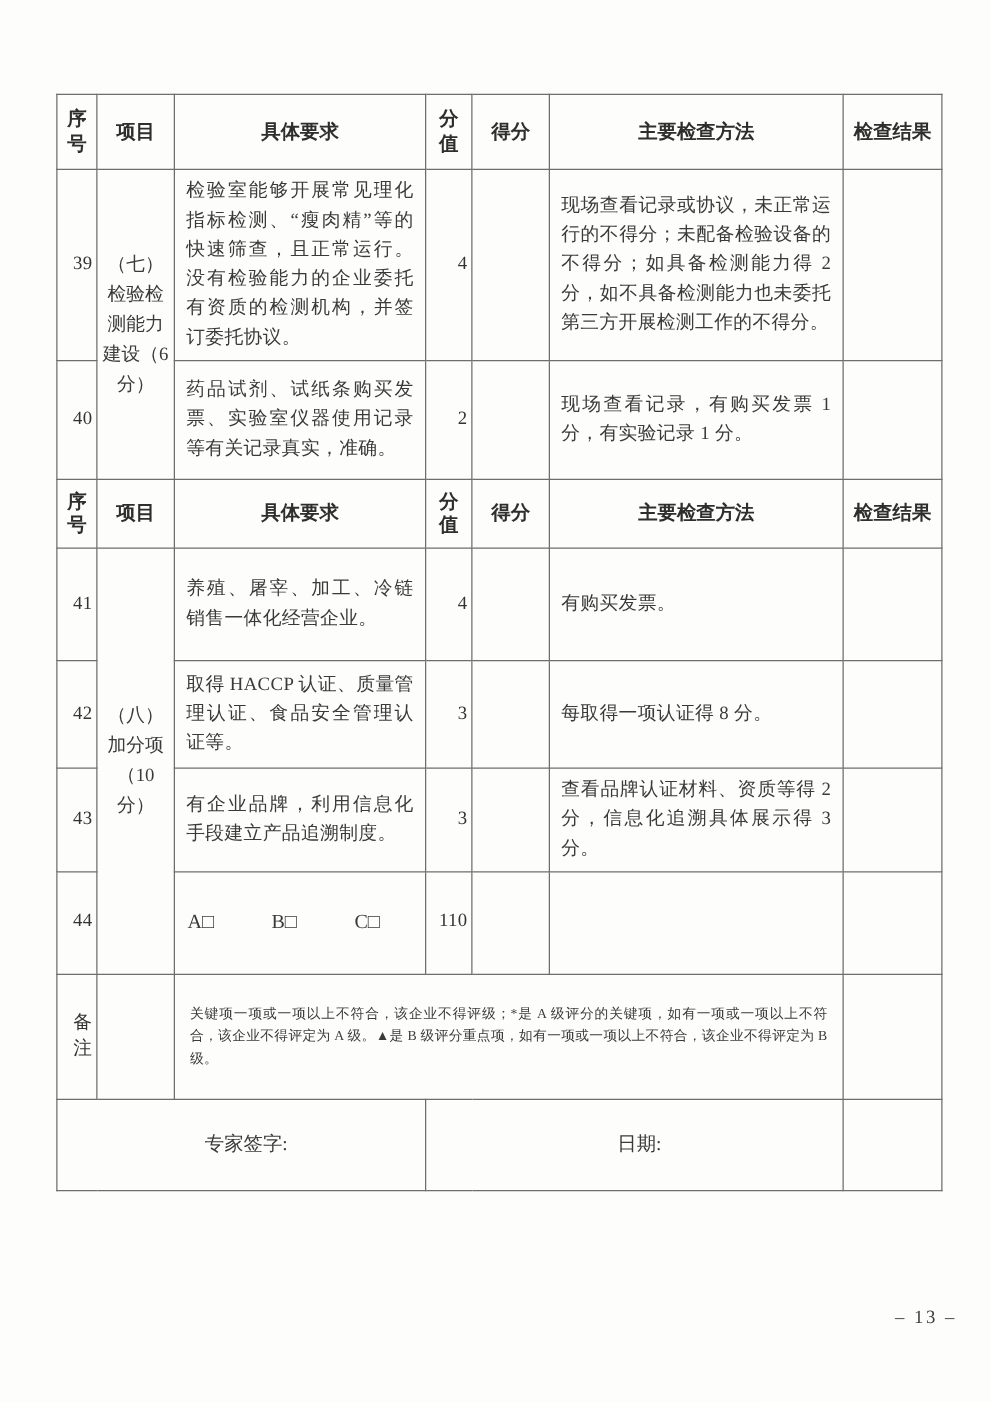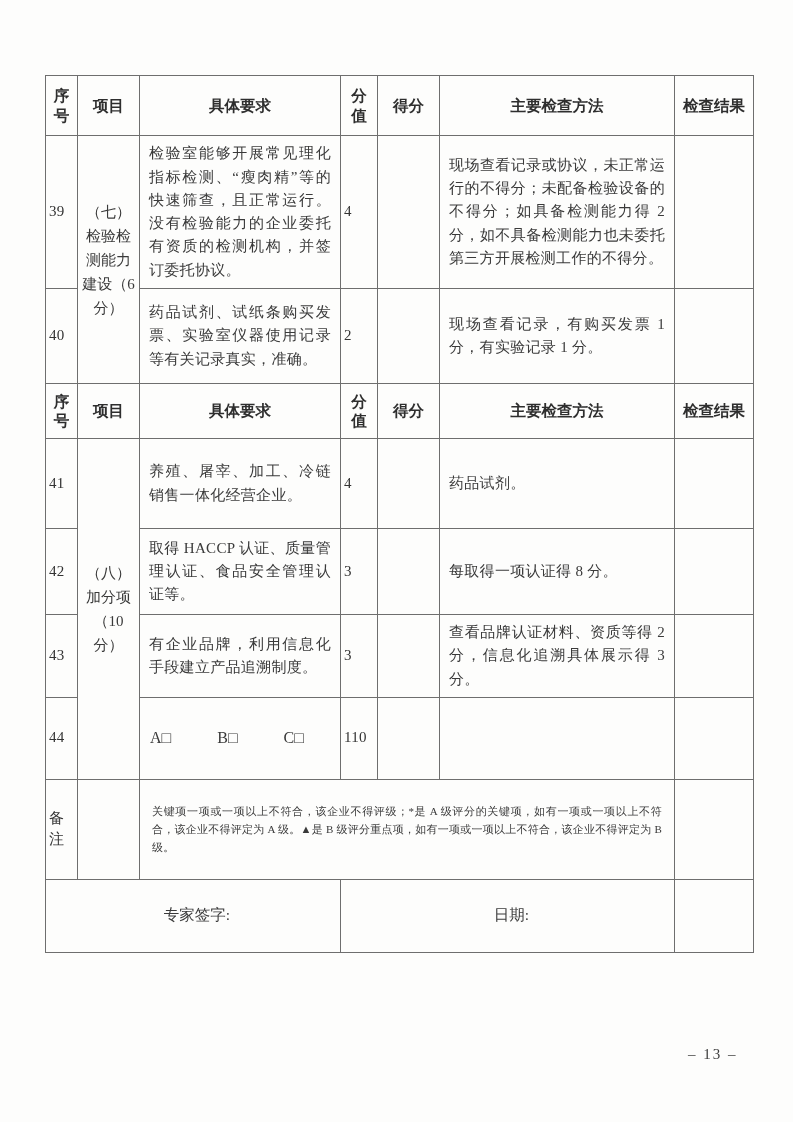--- a/index.html
+++ b/index.html
@@ -28,21 +28,21 @@
     font-family:"Liberation Sans","DejaVu Sans",sans-serif;
     font-weight:600;
     font-size:15.5px;
     color:#2e2e2e;
     text-align:center;
     line-height:1.25;
     padding:2px 4px;
   }
   .pre { white-space:pre-line; }
   td.c {
-    text-align:left;
+    text-align:right;
     font-size:15px;
     letter-spacing:0.3px;
     padding:2px 3px;
     line-height:1.45;
   }
   td.t {
     text-align:justify;
     font-size:15px;
     letter-spacing:0.3px;
     line-height:1.55;
@@ -67,21 +67,21 @@
     color:#3a3a3a;
   }
   td.signcell {
     text-align:center;
     font-size:15.5px;
     padding:2px 4px 2px 12px;
     color:#3a3a3a;
   }
   .pagenum {
     position:absolute;
-    left:688px; top:1046px;
+    left:716px; top:1046px;
     font-size:15px;
     color:#3c3c3c;
     letter-spacing:2px;
     font-family:"Liberation Serif","DejaVu Serif",serif;
   }
 </style>
 </head>
 <body>
 
 <div class="page">
@@ -147,21 +147,21 @@
 
       <tr style="height:90px">
         <td class="c">41</td>
         <td class="itemcell pre" rowspan="4">（八）
 加分项
 （10
 分）</td>
         <td class="t">养殖、屠宰、加工、冷链销售一体化经营企业。</td>
         <td class="c">4</td>
         <td class="c"></td>
-        <td class="t">药品试剂。</td>
+        <td class="t">有购买发票。</td>
         <td class="c"></td>
       </tr>
 
       <tr style="height:86px">
         <td class="c">42</td>
         <td class="t">取得 HACCP 认证、质量管理认证、食品安全管理认证等。</td>
         <td class="c">3</td>
         <td class="c"></td>
         <td class="t">每取得一项认证得 8 分。</td>
         <td class="c"></td>

